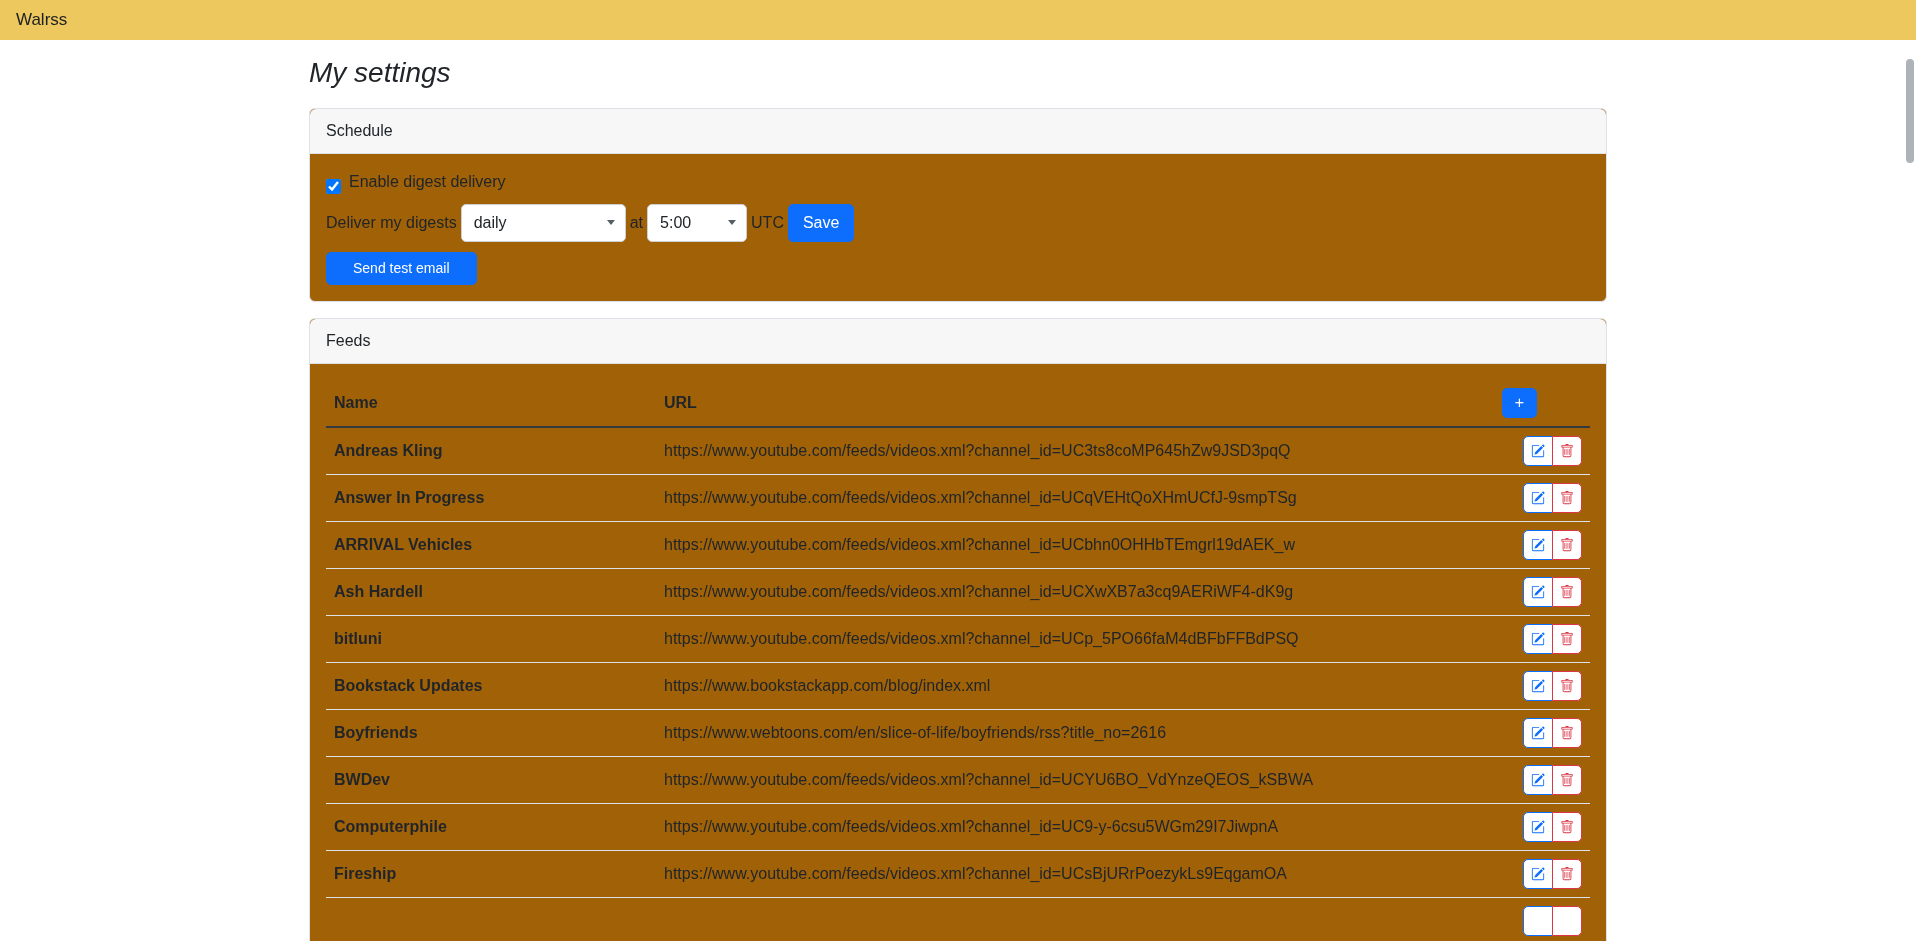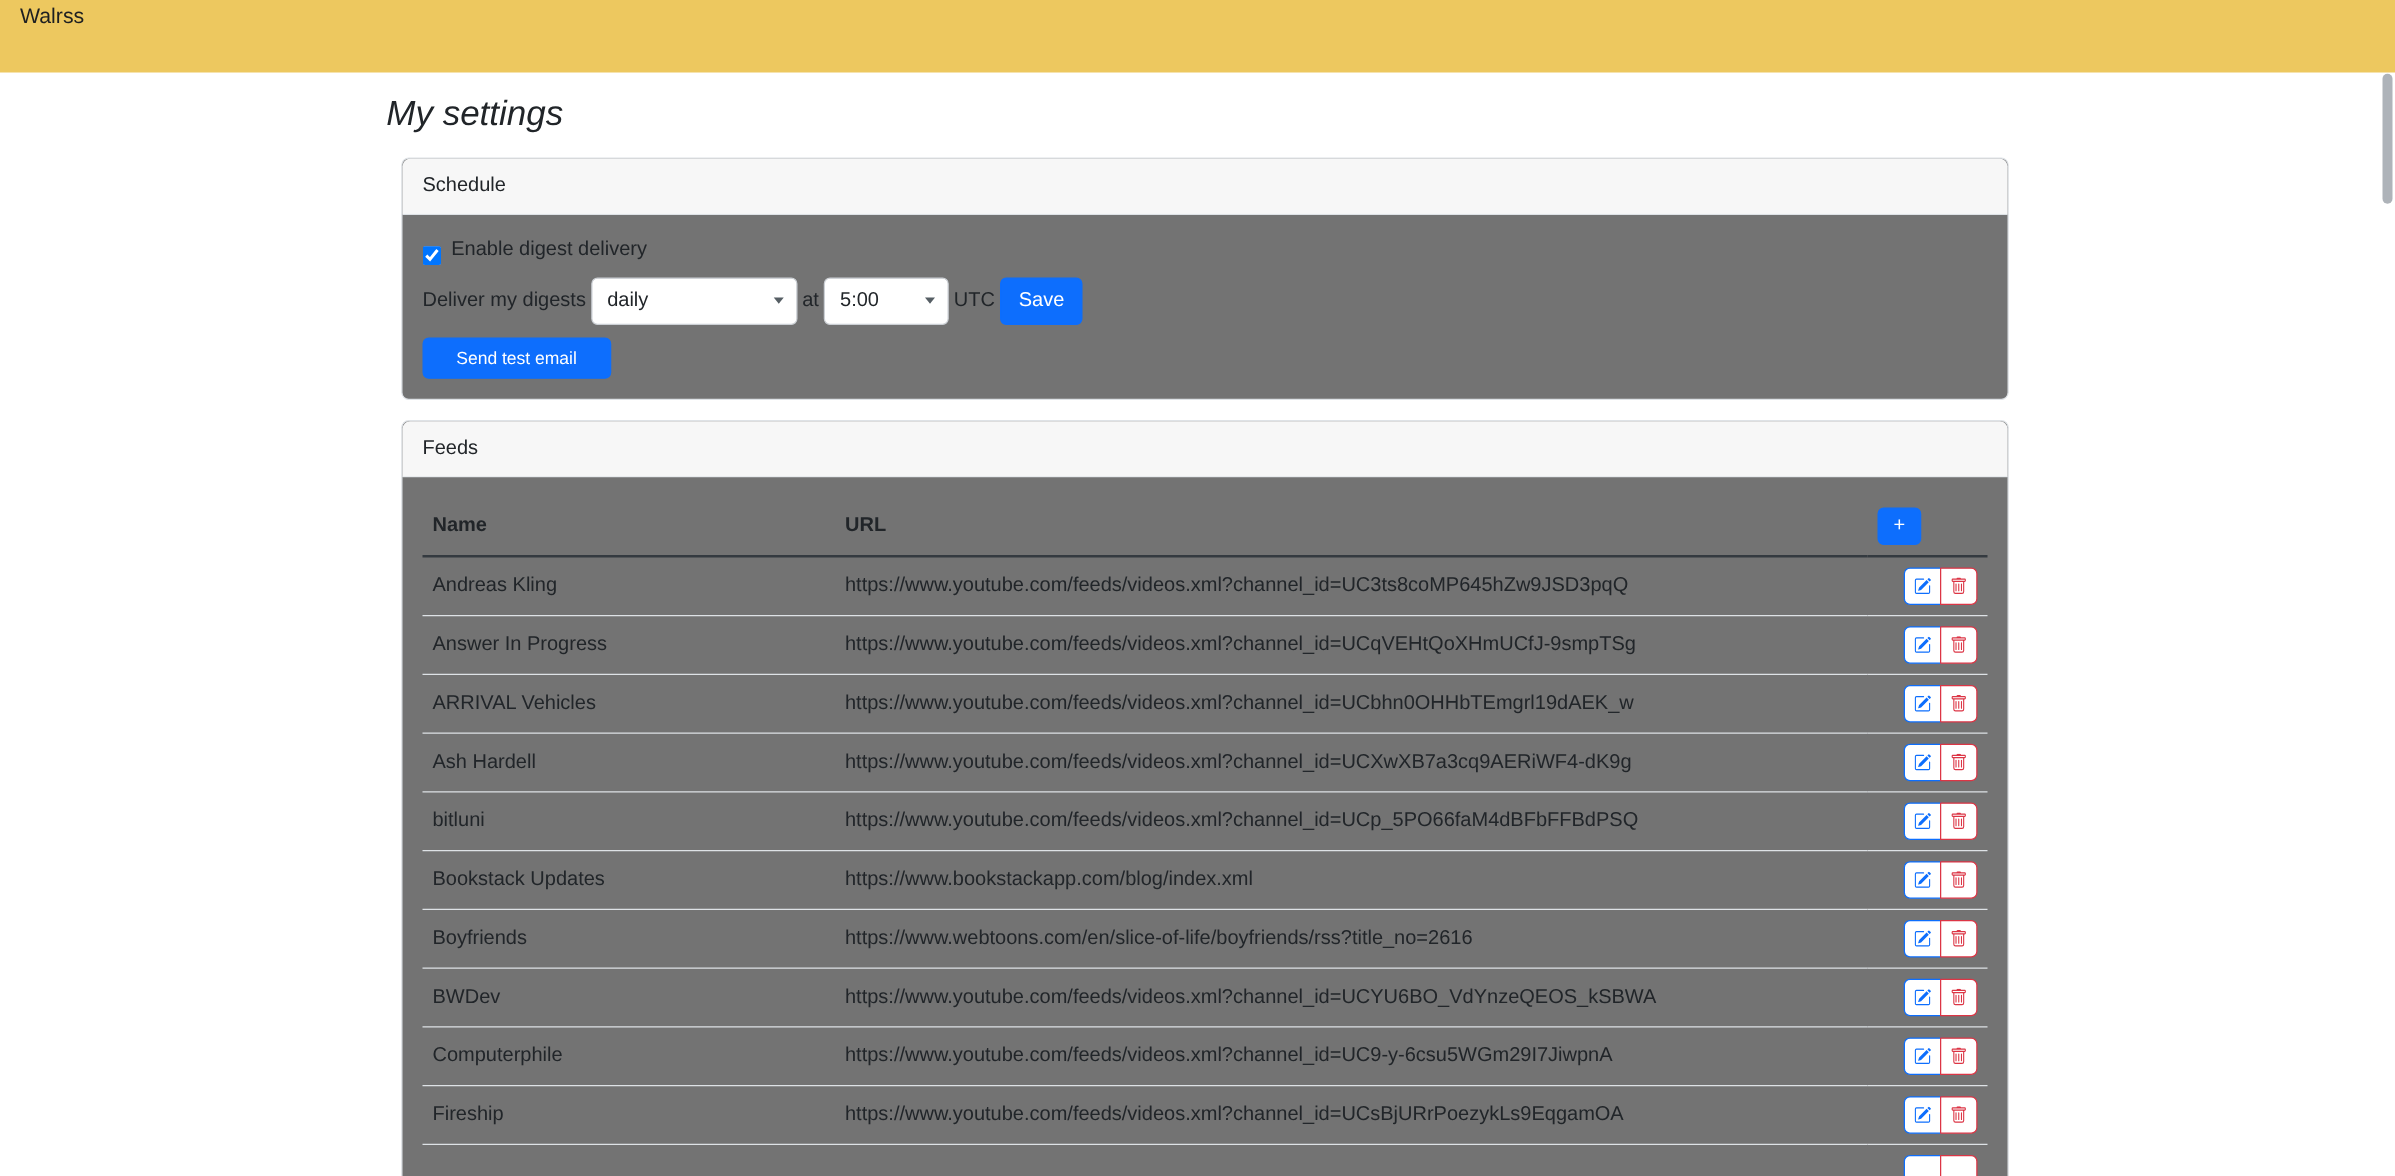--- a/index.html
+++ b/index.html
@@ -12,32 +12,32 @@
   *{box-sizing:border-box;}
   html,body{margin:0;padding:0;}
   body{
     width:1916px;height:941px;overflow:hidden;position:relative;
     background:#ffffff;color:var(--text);
     font-family:"Liberation Sans","DejaVu Sans",sans-serif;
     font-size:16px;line-height:1.5;
   }
   
   .navbar{
-    height:58px;background:var(--navbar);
-    display:flex;align-items:flex-start;padding:0 16px;
+    height:40px;background:var(--navbar);
+    display:flex;align-items:center;padding:0 16px;
   }
   .navbar-brand{font-size:17px;color:#1d1f21;}
   
   .container{width:1298px;margin:0 auto;}
   h1.page-title{
     font-size:28px;font-weight:500;margin:16px 0 18px;line-height:1.2;color:var(--text);font-style:italic;
   }
   
   .card{
-    border:1px solid var(--border);border-radius:6px;background:#737373;margin-bottom:16px;margin-left:12px;
+    border:1px solid var(--border);border-radius:6px;background:#a16207;margin-bottom:16px;
   }
   .card-header{
     background:#f7f7f7;border-bottom:1px solid var(--border);
     padding:10px 16px;border-radius:6px 6px 0 0;font-size:16px;
   }
   .card-body{padding:16px;}
   
   .form-check{display:flex;align-items:flex-end;gap:8px;margin-bottom:10px;}
   .form-check input{width:15px;height:15px;margin:0;}
   .schedule-row{display:flex;align-items:center;gap:4px;margin-bottom:10px;}
@@ -66,21 +66,21 @@
   table.feeds{width:100%;border-collapse:collapse;table-layout:fixed;}
   table.feeds col.c-name{width:330px;}
   table.feeds col.c-actions{width:96px;}
   table.feeds th{
     text-align:left;font-weight:700;padding:8px;
     border-bottom:2px solid #343a40;vertical-align:middle;
   }
   table.feeds td{
     padding:8px;border-bottom:1px solid var(--border);vertical-align:middle;
   }
-  td.td-name{font-weight:400;}
+  td.td-name{font-weight:700;}
   td.td-url{overflow:hidden;text-overflow:ellipsis;white-space:nowrap;}
   th.th-actions,td.td-actions{text-align:right;padding-right:20px;}
   .btn-add{
     background:var(--primary);border:1px solid var(--primary);color:#fff;
     width:35px;height:30px;border-radius:5px;font-size:16px;font-weight:400;
     display:inline-flex;align-items:center;justify-content:center;cursor:pointer;
     margin-right:28px;
   }
   .btn-group{display:inline-flex;}
   .btn-icon{

